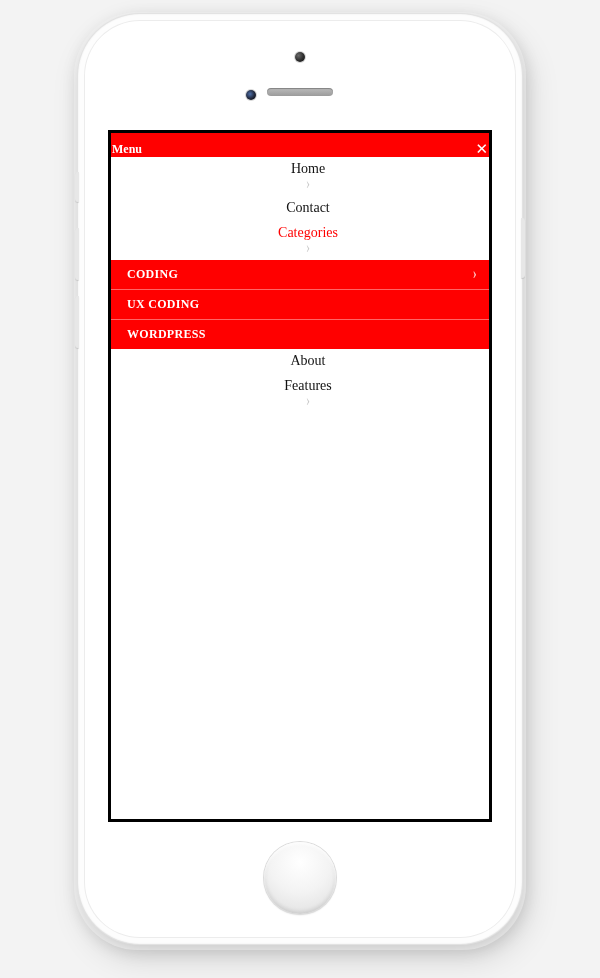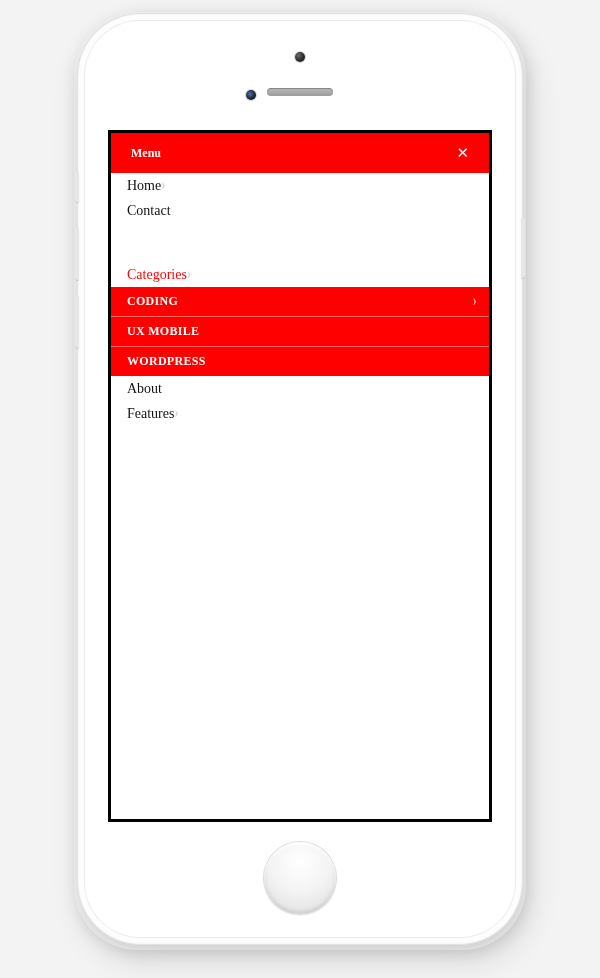--- a/index.html
+++ b/index.html
@@ -77,50 +77,51 @@
       bottom: 116px;
       background: #ffffff;
       border: 3px solid #000;
       overflow: hidden;
     }
 
     
     .menu-header {
       background: #ff0000;
       color: #fff;
-      height: 40px;
+      height: 24px;
       display: flex;
-      align-items: center;
+      align-items: flex-end;
       justify-content: space-between;
-      padding: 0 20px;
+      padding: 0 1px;
     }
     .menu-title {
       font-size: 12px;
       font-weight: bold;
     }
     .close-x {
       font-size: 15px;
       font-weight: 300;
       cursor: pointer;
       line-height: 1;
     }
 
     
     .menu-list { list-style: none; }
     .menu-item {
       display: flex;
       align-items: center;
       justify-content: flex-start;
-      padding: 4px 12px 4px 16px;
+      padding: 4px 12px 4px 28px;
       font-size: 14px;
       color: #111;
       cursor: pointer;
       min-height: 25px;
-    }
-    .menu-item.active { color: #ff0000; margin-top: 39px; }
+      flex-direction: column;
+    }
+    .menu-item.active { color: #ff0000; }
     .chev {
       font-size: 12px;
       color: #c9c9c9;
       transform: scaleY(1.4);
     }
 
     
     .sub-list { list-style: none; }
     .sub-item {
       background: #ff0000;
@@ -211,21 +212,21 @@
           <span class="chev">›</span>
         </li>
 
         <li>
           <ul class="sub-list">
             <li class="sub-item">
               <span>CODING</span>
               <span class="chev">›</span>
             </li>
             <li class="sub-item">
-              <span>UX MOBILE</span>
+              <span>UX CODING</span>
             </li>
             <li class="sub-item">
               <span>WORDPRESS</span>
             </li>
           </ul>
         </li>
 
         <li class="menu-item">
           <span>About</span>
         </li>

